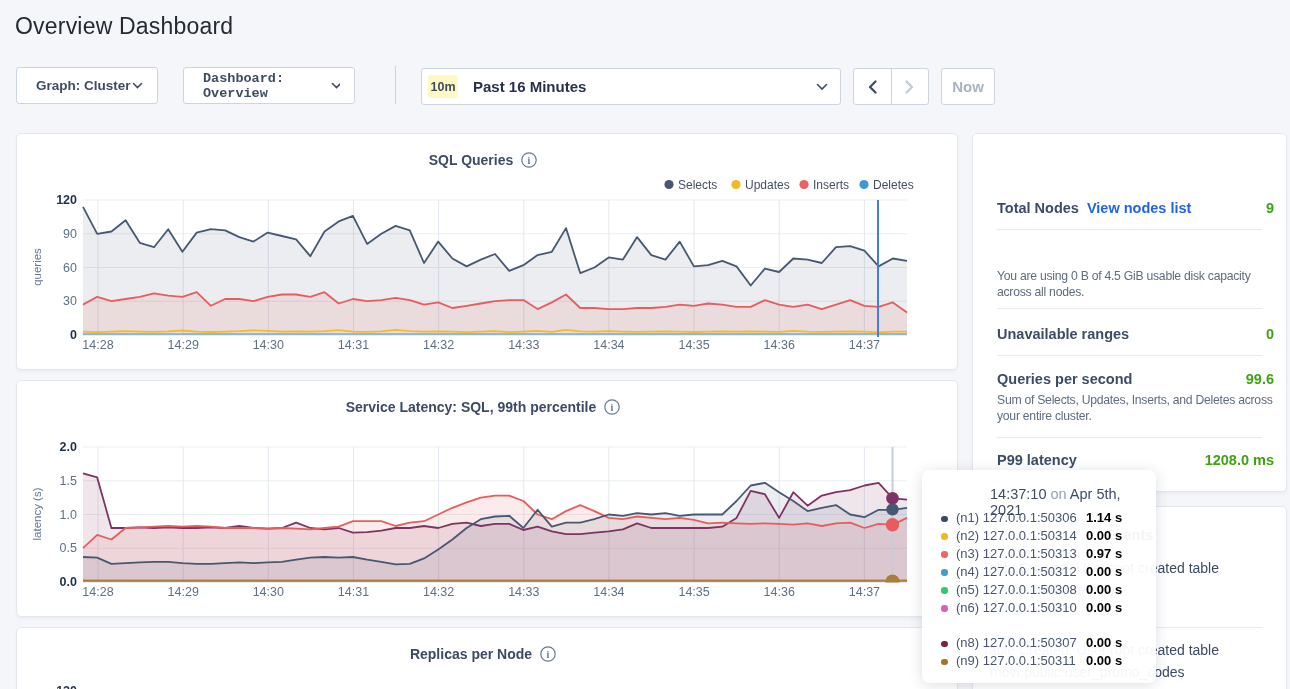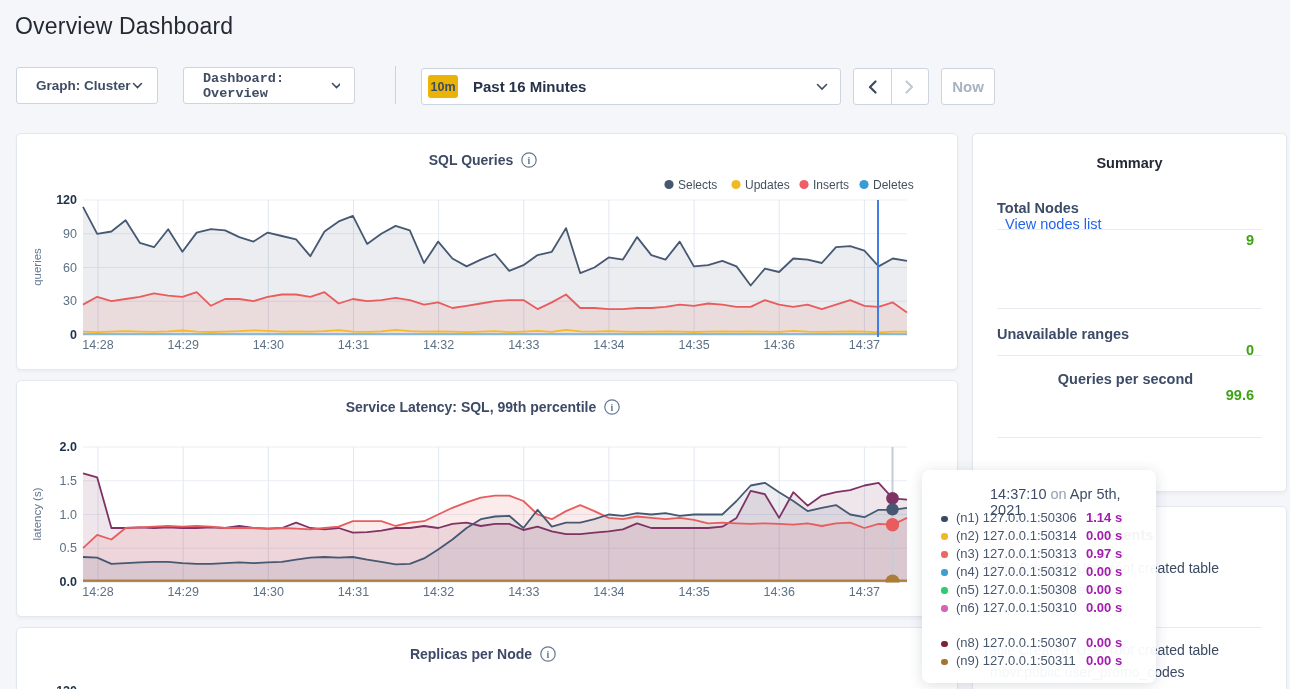--- a/index.html
+++ b/index.html
@@ -4,35 +4,35 @@
 * { margin:0; padding:0; box-sizing:border-box; }
 html,body { width:1290px; height:689px; overflow:hidden; background:#f5f6fa;
   font-family:"Liberation Sans",sans-serif; position:relative; }
 .abs { position:absolute; }
 h1 { position:absolute; left:15px; top:13px; font-size:23px; font-weight:400; color:#242a33; letter-spacing:.2px; }
 .dd { position:absolute; background:#fff; border:1px solid #ccd4df; border-radius:3px;
   display:flex; align-items:center; color:#3e4d63; font-size:13.5px; font-weight:bold; }
 .card { position:absolute; background:#fff; border:1px solid #e3e8ee; border-radius:5px;
   box-shadow:0 2px 3px rgba(60,70,90,.05); }
 .vline { position:absolute; width:1px; background:#c9d1dc; }
-.badge { background:#eab308; border-radius:3px; color:#3e4d63; font-weight:bold; font-size:12.5px;
+.badge { background:#fef9c3; border-radius:3px; color:#3e4d63; font-weight:bold; font-size:12.5px;
   width:30px; height:23px; display:flex; align-items:center; justify-content:center; }
-.sumrow { position:absolute; left:24px; right:32px; display:flex; color:#3d4c66;
-  font-weight:bold; font-size:14.5px;flex-direction:column; }
+.sumrow { position:absolute; left:24px; right:12px; display:flex; color:#3d4c66;
+  font-weight:bold; font-size:14.5px; }
 .sumrow .v { margin-left:auto; color:#3fa213; }
 .sumdesc { position:absolute; left:24px; right:24px; color:#5e6c7d; font-size:12.2px; letter-spacing:-.25px; line-height:16px; font-weight:normal; white-space:nowrap; }
 .sumdiv { position:absolute; left:24px; right:24px; height:1px; background:#e7ebf1; }
 .tooltip { position:absolute; left:922px; top:470px; width:234px; height:213px;
   background:rgba(255,255,255,.95); border-radius:8px; box-shadow:0 2px 14px rgba(40,50,80,.16); z-index:9; }
 .ctitle { position:absolute; top:18px; left:0; width:100%; display:flex; justify-content:center;
   align-items:center; gap:8px; transform:translateX(-4px); font-size:14px; font-weight:bold; color:#3c4a66; }
 .trow { position:absolute; left:18px; right:10px; height:18px; }
 .tdot { position:absolute; left:1px; top:5.5px; width:6.5px; height:6.5px; border-radius:50%; }
 .tlab { position:absolute; left:16px; top:0; font-size:13px; color:#47566e; }
-.tval { position:absolute; left:146px; top:0; font-size:13px; font-weight:bold; color:#a21caf; }
+.tval { position:absolute; left:146px; top:0; font-size:13px; font-weight:bold; color:#000000; }
 .ev { position:absolute; font-size:14px; color:#3b4a63; z-index:1; white-space:nowrap; }
 .chev { margin-left:auto; }
 </style></head>
 <body>
 <h1>Overview Dashboard</h1>
 
 <div class="dd" style="left:16px; top:67px; width:142px; height:37px; padding-left:19px;">Graph: Cluster
   <svg class="chev" width="11" height="7" style="margin-right:14px;">
       <path d="M1.5 1.5 L5.5 5.5 L9.5 1.5" stroke="#3e4d63" stroke-width="1.6" fill="none" stroke-linecap="round"></path>
     </svg></div>
@@ -178,28 +178,30 @@
   <svg width="940" height="100" viewBox="0 0 940 100" style="position:absolute;left:0;top:0;">
       <text x="60" y="67" text-anchor="end" font-size="12.5" font-weight="bold" fill="#1d3149">120</text>
     </svg>
   <div class="ctitle">Replicas per Node <svg width="16" height="16" viewBox="0 0 16 16">
         <circle cx="8" cy="8" r="7.2" fill="none" stroke="#64788f" stroke-width="1.2"></circle>
         <text x="8" y="11.6" text-anchor="middle" font-size="10" fill="#64788f" font-family="Liberation Serif">i</text>
       </svg></div>
 </div>
 
 <div class="card" style="left:972px; top:133px; width:315px; height:359px;">
-  <div style="position:absolute; top:21px; left:0; right:0; text-align:center; font-size:14.5px; font-weight:bold; color:#242a35;">Summary</div>
-  <div class="sumrow" style="top:66px;">Total Nodes<span style="color:#2263ec; margin-left:8px; font-weight:normal;">View nodes list</span><span class="v">9</span></div>
+  <div class="sumrow" style="top:66px;">Total Nodes<span style="color:#2263ec; margin-left:8px; font-weight:bold;">View nodes list</span><span class="v">9</span></div>
   <div class="sumdiv" style="top:95px;"></div>
+  <div class="sumdesc" style="top:134px;">You are using 0 B of 4.5 GiB usable disk capacity<br>across all nodes.</div>
   <div class="sumdiv" style="top:174px;"></div>
   <div class="sumrow" style="top:192px;">Unavailable ranges<span class="v">0</span></div>
   <div class="sumdiv" style="top:221px;"></div>
   <div class="sumrow" style="top:237px;align-items:center;">Queries per second<span class="v">99.6</span></div>
+  <div class="sumdesc" style="top:258px;">Sum of Selects, Updates, Inserts, and Deletes across<br>your entire cluster.</div>
   <div class="sumdiv" style="top:303px;"></div>
+  <div class="sumrow" style="top:318px;">P99 latency<span class="v">1208.0 ms</span></div>
 </div>
 
 <div class="card" style="left:972px; top:506px; width:315px; height:220px;">
   <div style="position:absolute; top:20px; left:0; right:0; text-align:center; font-size:14.5px; font-weight:bold; color:#242a35;">Events</div>
 </div>
 <div class="ev" style="right:71px; top:560px;">Table Created: User root created table</div>
 <div class="ev" style="left:996px; top:582px;">movr.public.vehicles</div>
 <div class="ev" style="left:996px; top:604px; font-size:12.5px; color:#7e8a9c;">14:29 on Apr 5, 2021</div>
 <div class="abs" style="left:996px; top:627px; width:266px; height:1px; background:#e7ebf1; z-index:1;"></div>
 <div class="ev" style="right:71px; top:642px;">Table Created: User root created table</div>

